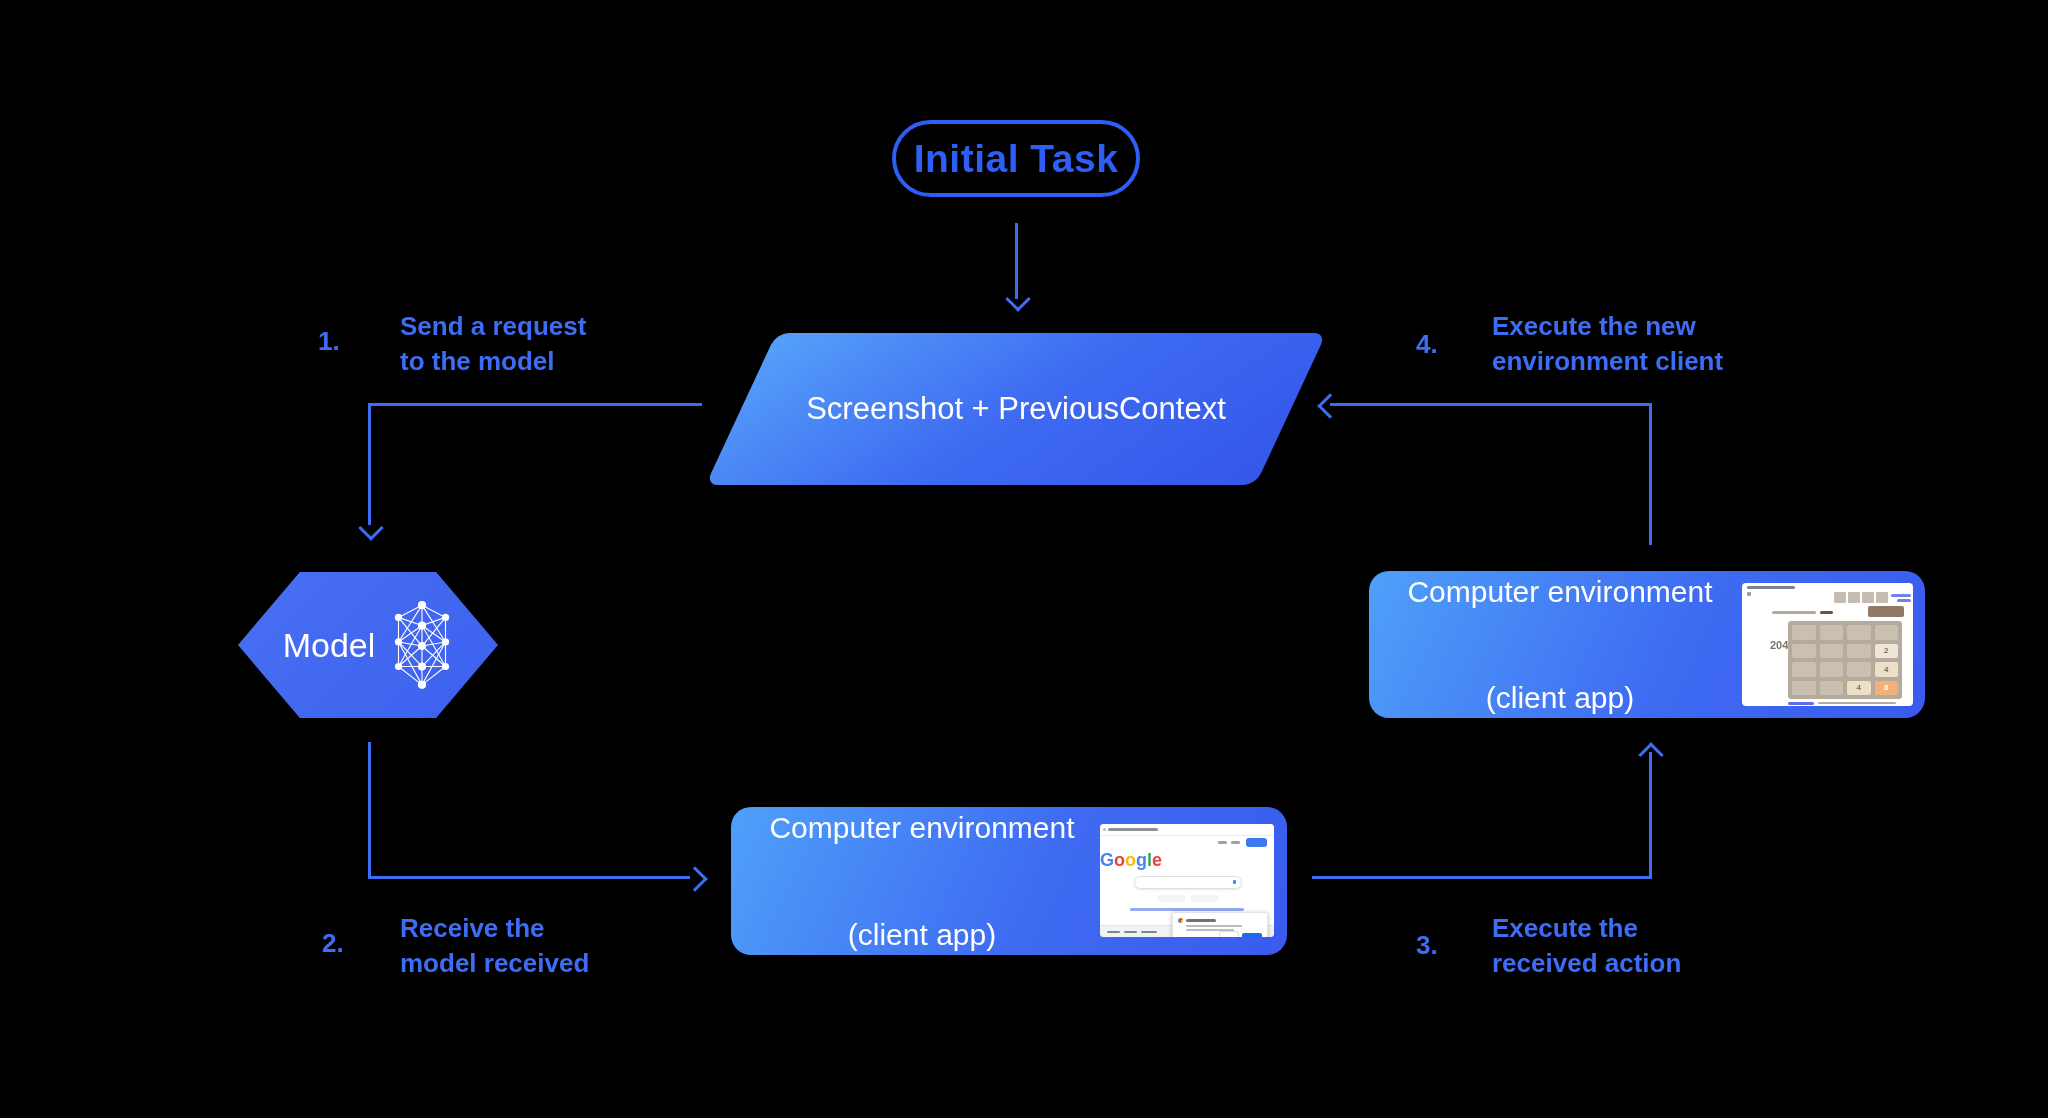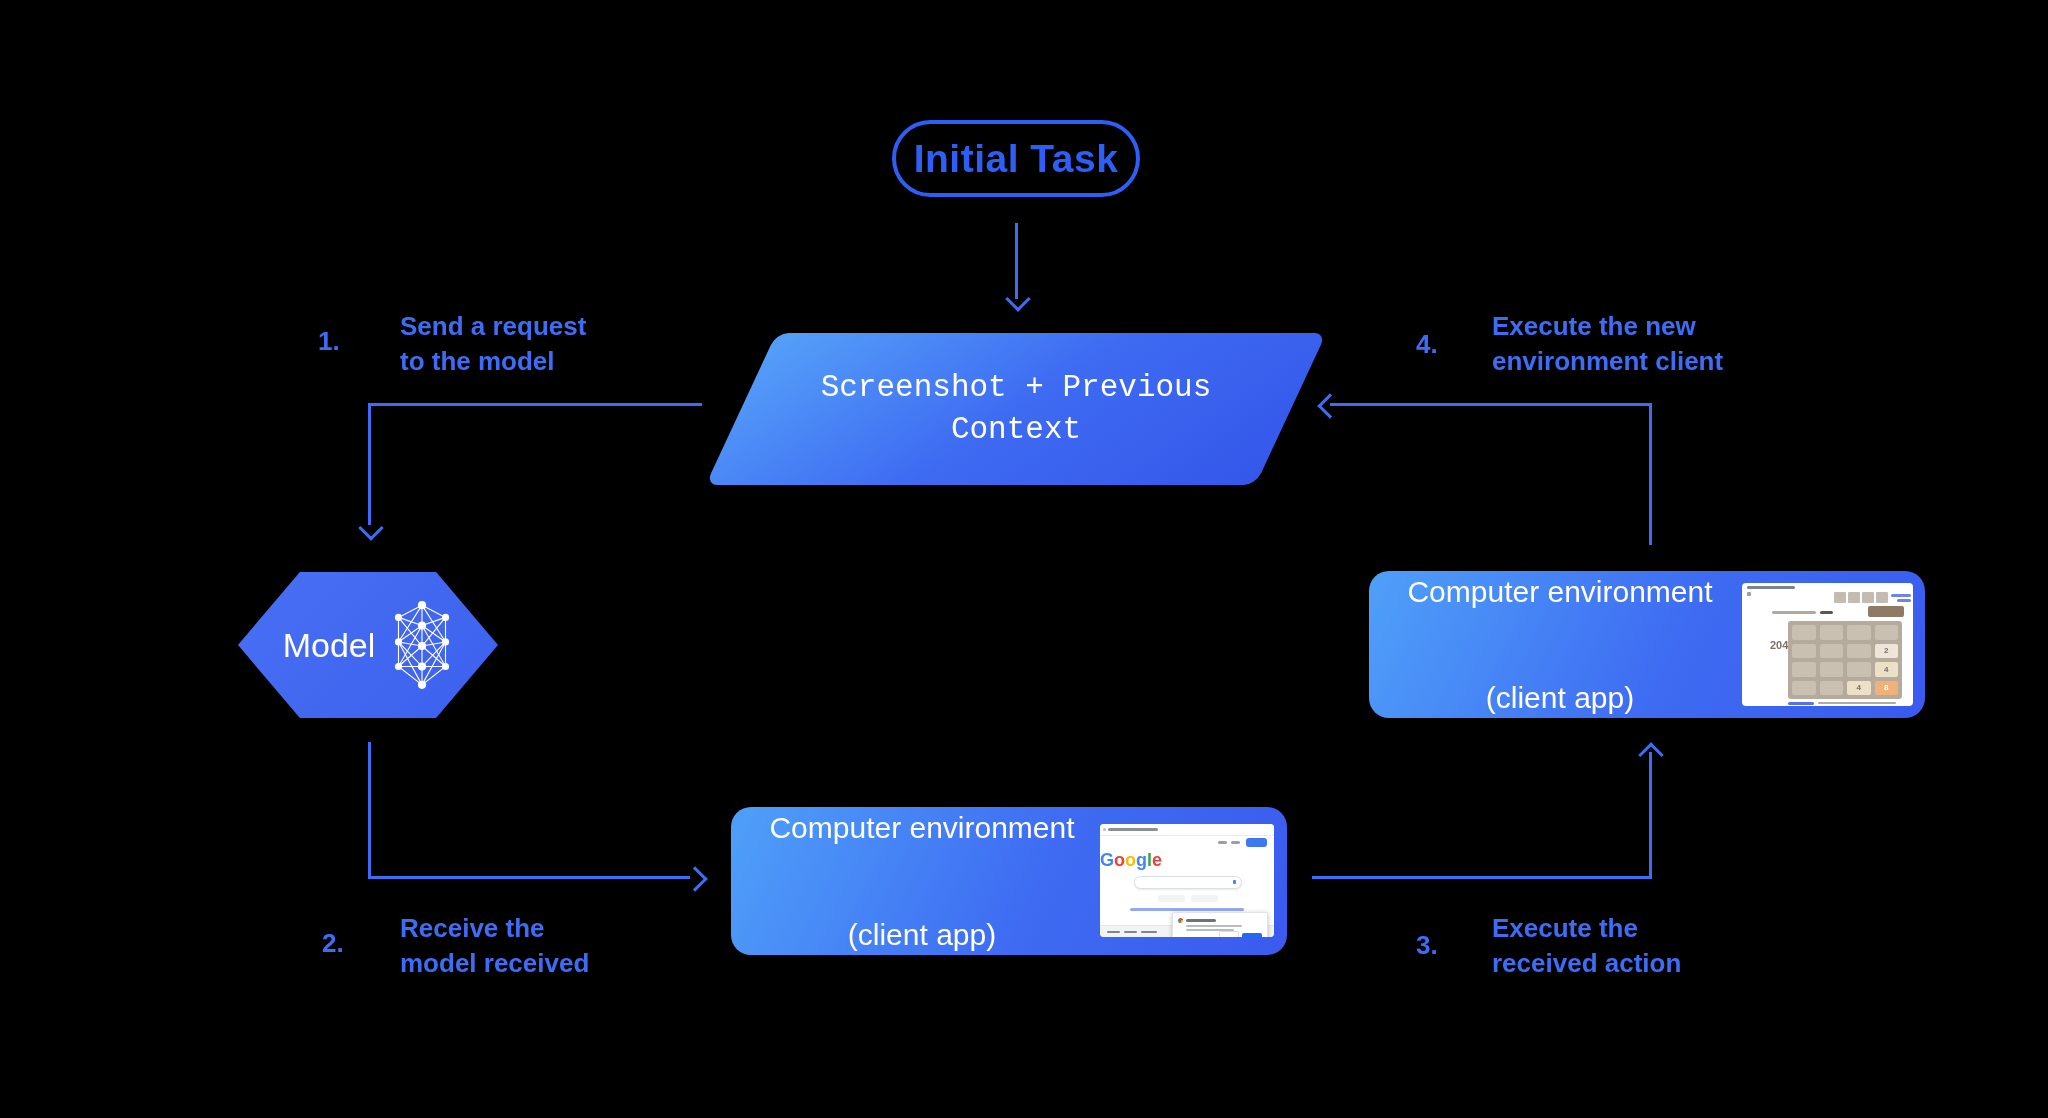--- a/index.html
+++ b/index.html
@@ -16,22 +16,22 @@
   .c-left{transform:rotate(135deg);}
 
   
   .pill{position:absolute;left:892px;top:120px;width:248px;height:77px;border:4px solid #2D5EF6;
         border-radius:44px;display:flex;align-items:center;justify-content:center;box-sizing:border-box;}
   .pill-label{color:#2D5EF6;font-size:39px;font-weight:700;letter-spacing:.5px;}
 
   
   .para{position:absolute;left:741px;top:333px;width:550px;height:152px;border-radius:12px;
         transform:skewX(-25deg);background:linear-gradient(135deg,#55A0F9 0%,#3E6BF2 50%,#3457EA 100%);}
-  .para-text{position:absolute;left:766px;top:333px;width:500px;height:152px;display:flex;flex-direction:column;
-        align-items:center;justify-content:center;color:#fff;font-size:31px;line-height:42px;font-family:Liberation Mono, monospace;}
+  .para-text{position:absolute;left:766px;top:333px;width:500px;height:152px;display:flex;flex-direction:row;
+        align-items:center;justify-content:center;color:#fff;font-size:31px;line-height:42px;}
 
   
   .hex{position:absolute;left:238px;top:572px;width:260px;height:146px;
        clip-path:polygon(0% 50%,23.8% 0%,76.2% 0%,100% 50%,76.2% 100%,23.8% 100%);
        background:linear-gradient(135deg,#4870F3 0%,#3C60EE 100%);
        display:flex;align-items:center;justify-content:center;gap:16px;}
   .hex-label{color:#fff;font-size:34px;}
 
   
   .box{position:absolute;width:556px;border-radius:20px;

